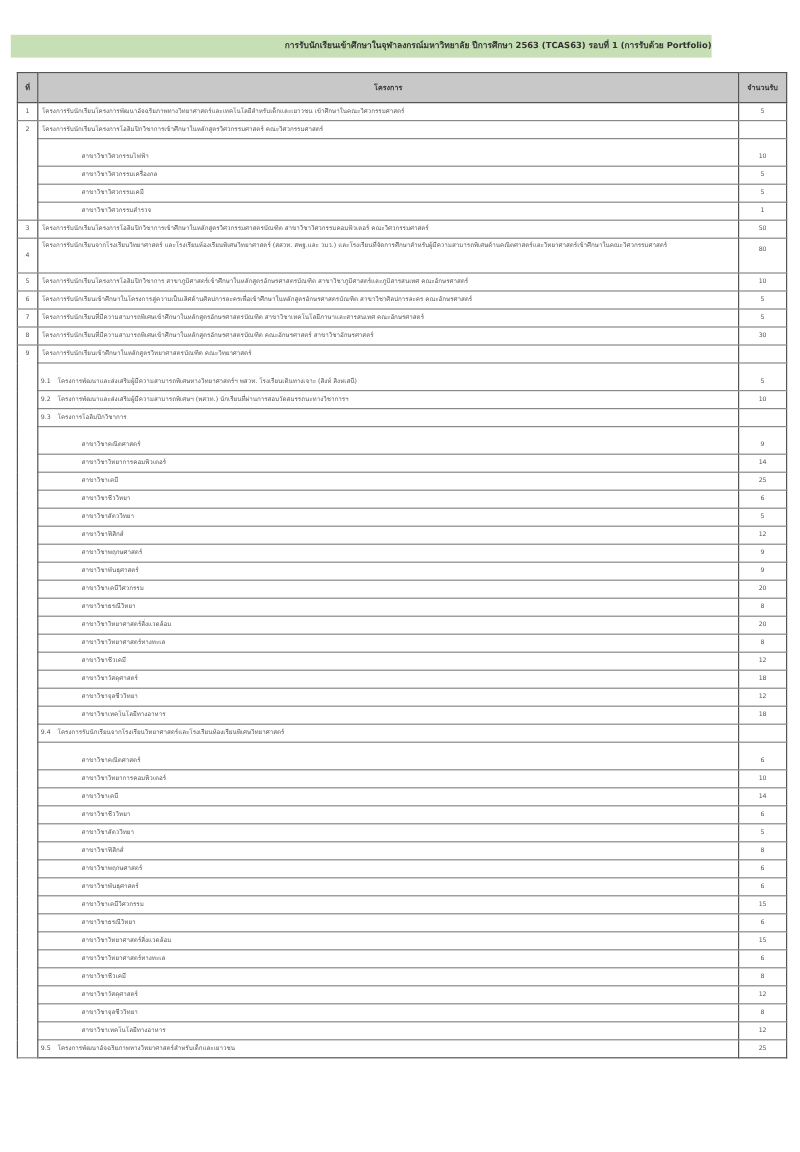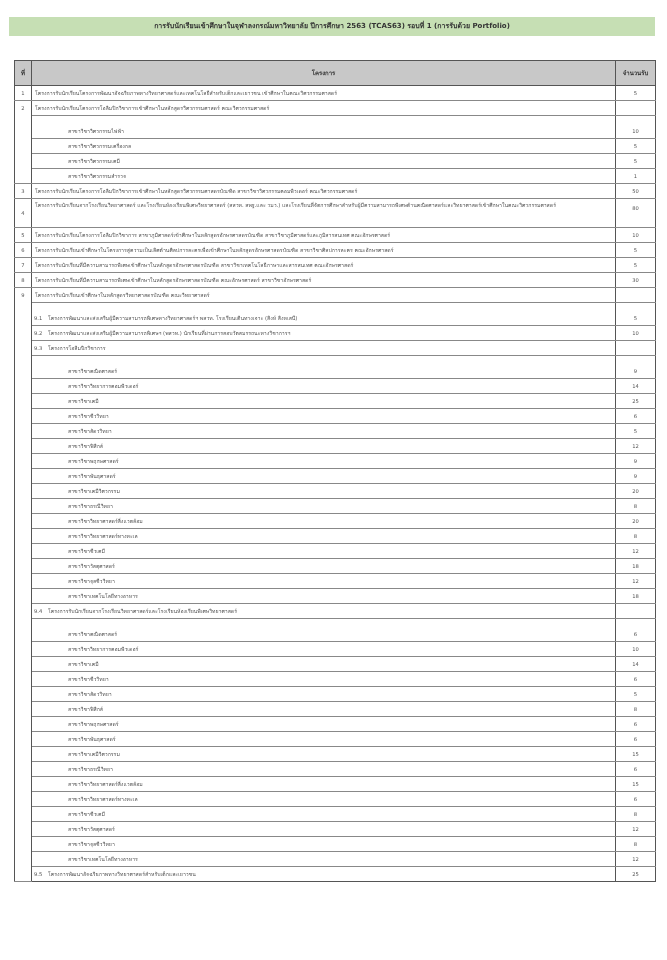--- a/index.html
+++ b/index.html
@@ -1,19 +1,19 @@
 <!DOCTYPE html>
 <html><head>
 <meta charset="utf-8">
 <style>
   html, body { margin: 0; padding: 0; background: #ffffff; }
   body { width: 667px; height: 960px; position: relative; overflow: hidden;
          font-family: "DejaVu Sans", sans-serif; color: #444; }
-  .title-bar { position: absolute; left: 9px; top: 17px; width: 646px; height: 19px;
-               background: #c6dfb4; text-align: center; font-size: 7px; line-height: 19px;
+  .title-bar { position: absolute; left: 9px; top: 29px; width: 584px; height: 19px;
+               background: #c6dfb4; text-align: right; font-size: 7px; line-height: 19px;
                color: #333; font-weight: bold; }
   table.main { position: absolute; left: 14px; top: 60px; width: 641px;
                border-collapse: collapse; table-layout: fixed; font-size: 5.2px; }
   table.main th { background: #c8c8c8; border: 1px solid #555; height: 22px;
                   font-weight: bold; color: #333; font-size: 6px; }
   table.main td { border-left: 1px solid #555; border-right: 1px solid #555;
                   border-top: 1px solid #888; border-bottom: 1px solid #888;
                   padding: 0 3px; height: 14px; line-height: 14px; vertical-align: bottom;
                   color: #555; white-space: nowrap; overflow: hidden; }
   table.main td.num { text-align: center; vertical-align: middle; }

